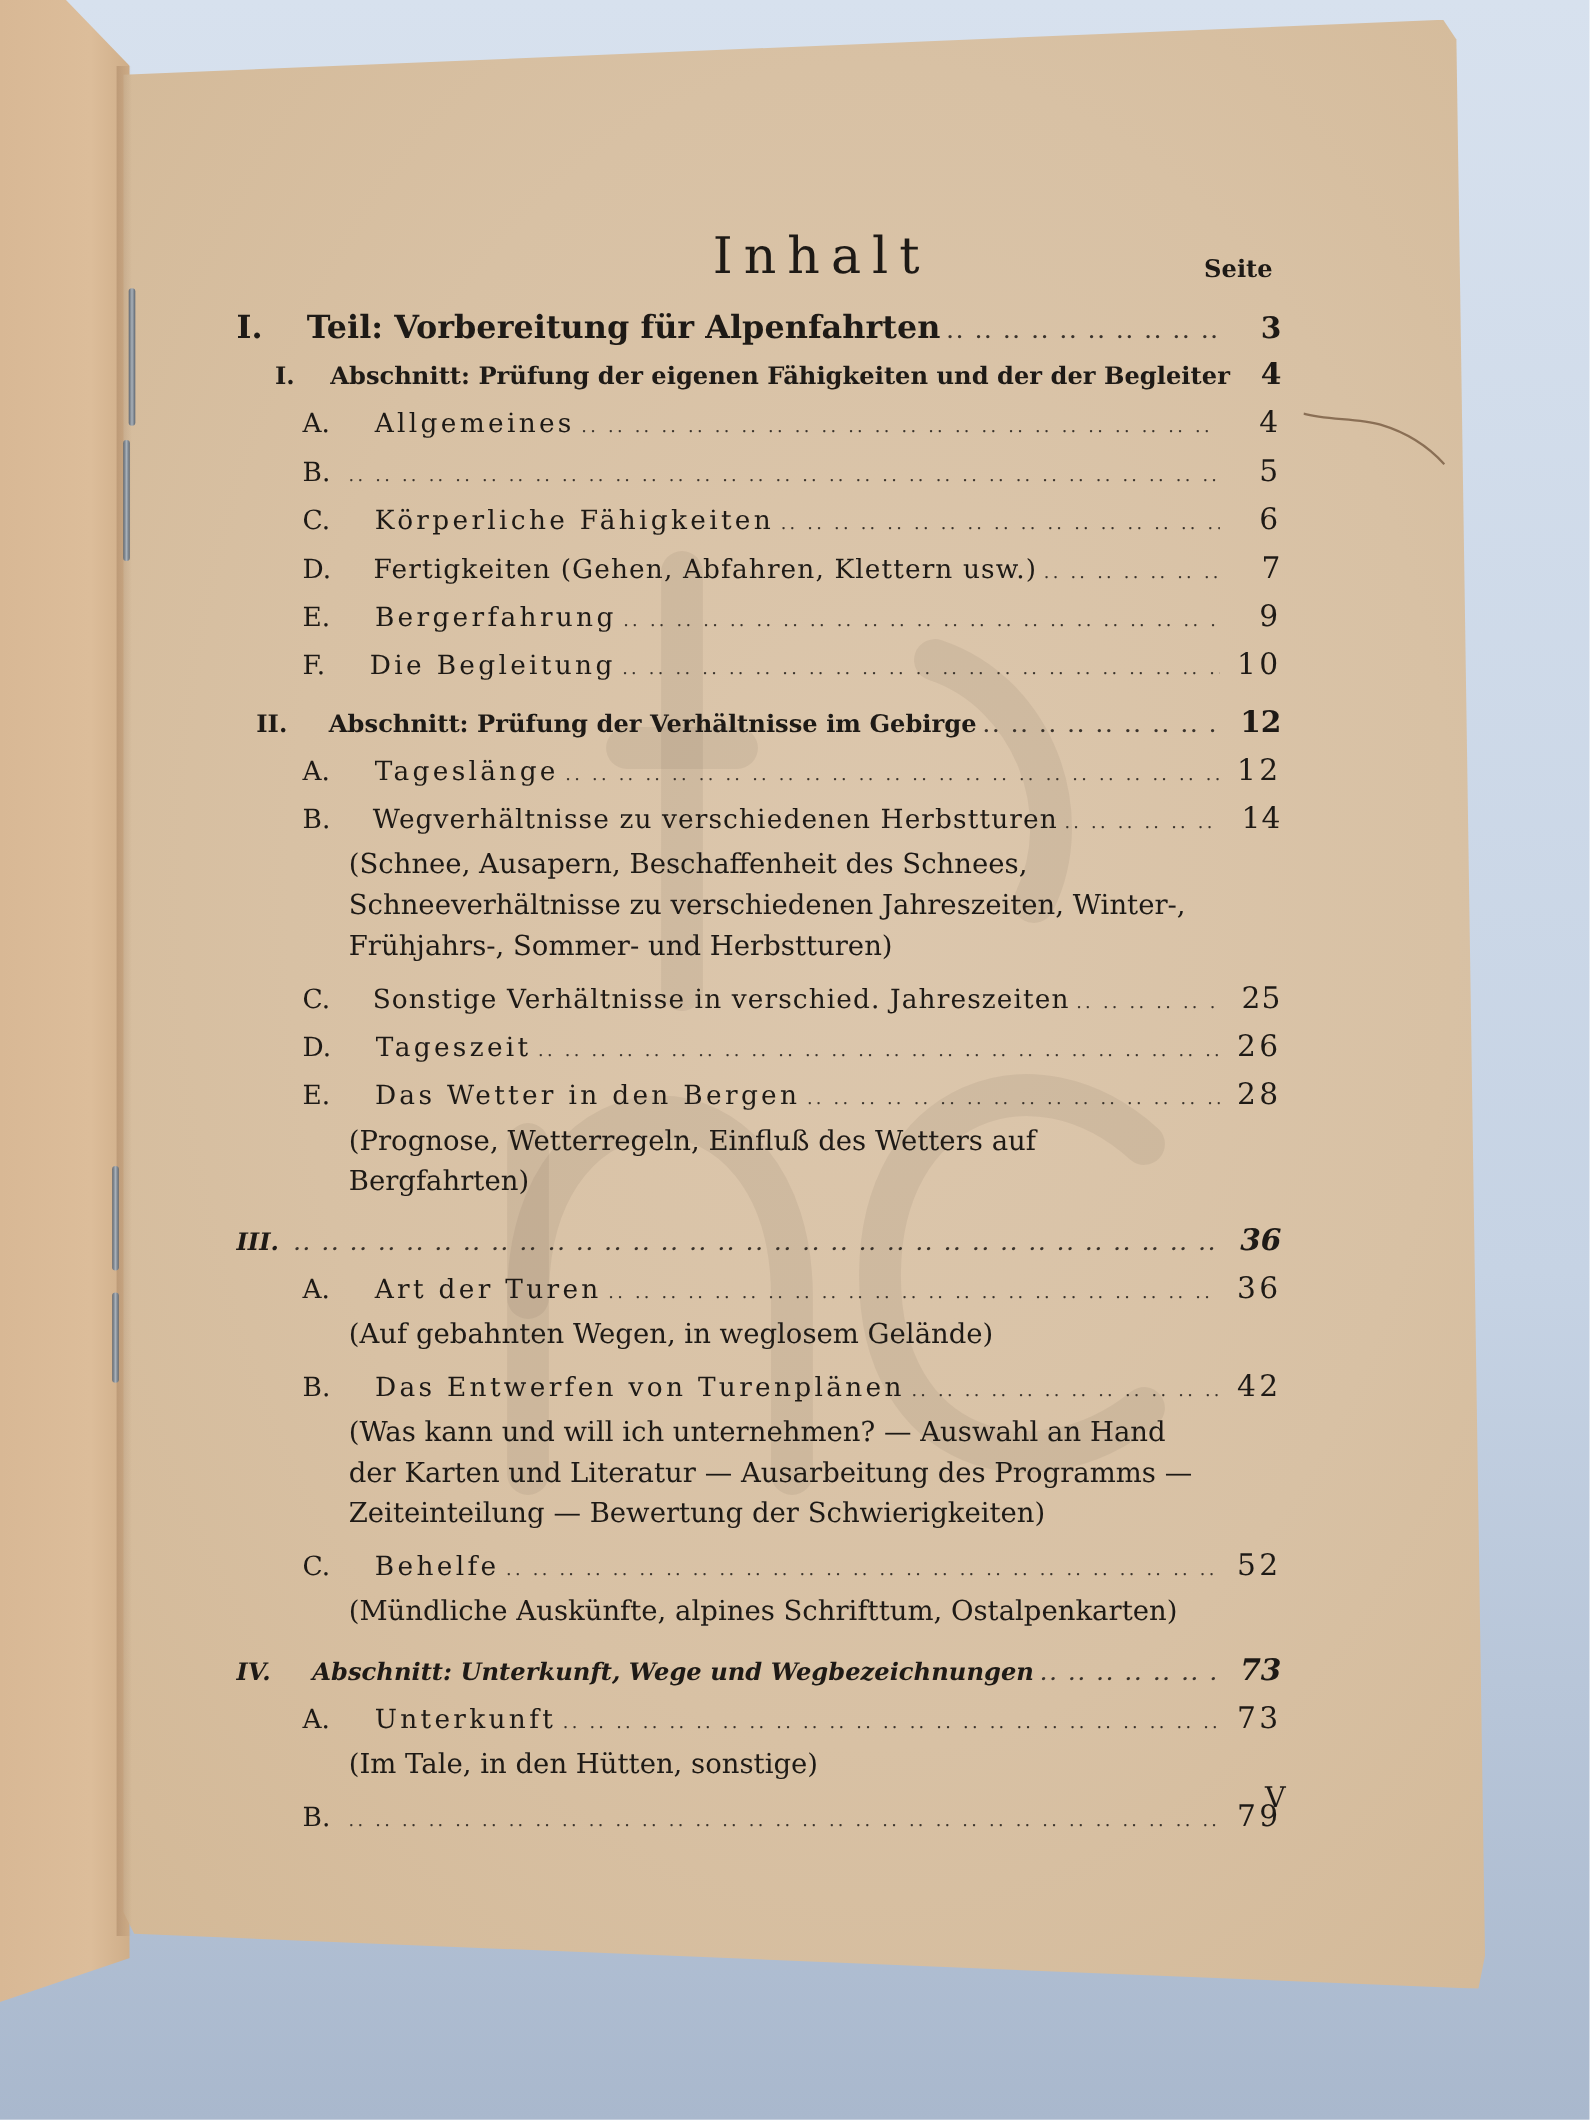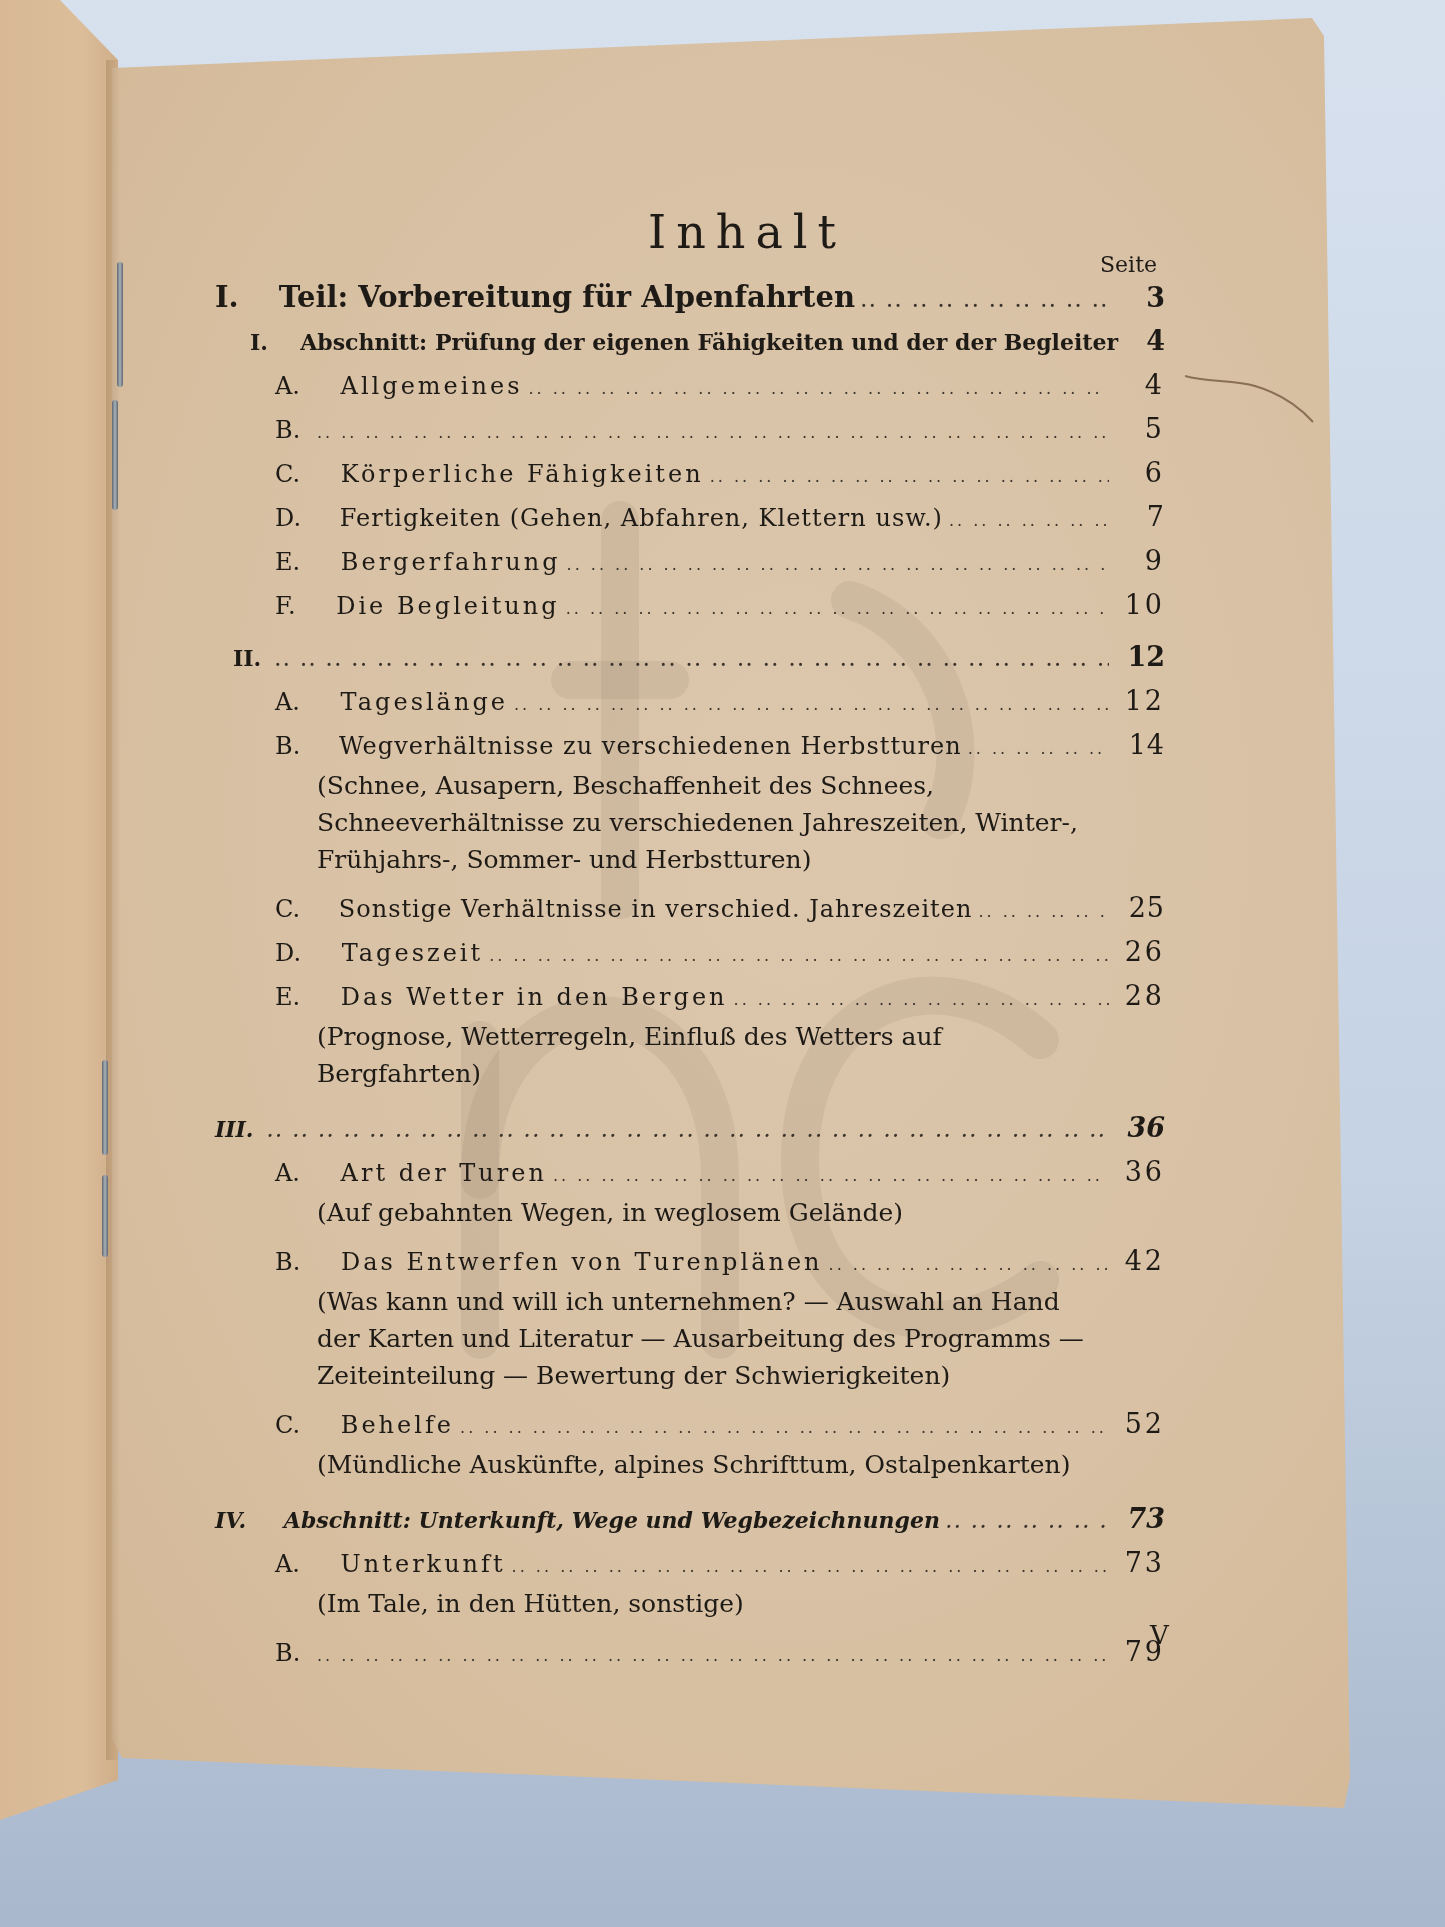--- a/index.html
+++ b/index.html
@@ -37,22 +37,23 @@
   .toc {
     position: absolute; left: 215px; top: 205px; width: 950px;
     color: #1e1a16;
   }
   .toc-title {
     text-align: center; font-size: 46px; letter-spacing: 10px;
     font-family: "DejaVu Serif", serif; font-weight: normal;
     position: absolute; left: 407px; top: 0px; width: 250px;
   }
   .seite-label {
-    position: absolute; right: 8px; top: 47px; font-size: 22px;
+    position: absolute; right: 8px; top: 27px; font-size: 22px;
     font-family: "DejaVu Serif", serif;
+    font-weight: bold;
   }
   .toc-body { position: absolute; top: 70px; left: 0; width: 950px; }
   .row {
     position: relative; display: flex; align-items: baseline;
     height: 44px; font-size: 24px; line-height: 44px;
   }
   .row .num { min-width: 0; white-space: nowrap; }
   .row .label { white-space: nowrap; margin-left: 30px; }
   .row .leader {
     flex: 1; overflow: hidden; white-space: nowrap; margin: 0 6px;
@@ -148,21 +149,21 @@
       <span class="page">9</span>
     </div>
     <div class="row lvl2">
       <span class="num">F.</span>&nbsp;<span class="label">Die Begleitung</span>
       <span class="leader"></span>
       <span class="page">10</span>
     </div>
 
     <div class="gap-sm"></div>
     <div class="row lvl1" style="padding-left:18px;">
-      <span class="num">II.</span>&nbsp;
+      <span class="num">II.</span>&nbsp;<span class="label">Abschnitt: Prüfung der Verhältnisse im Gebirge</span>
       <span class="leader"></span>
       <span class="page">12</span>
     </div>
     <div class="row lvl2">
       <span class="num">A.</span>&nbsp;<span class="label">Tageslänge</span>
       <span class="leader"></span>
       <span class="page">12</span>
     </div>
     <div class="row lvl2" style="letter-spacing:1px;">
       <span class="num">B.</span>&nbsp;<span class="label">Wegverhältnisse zu verschiedenen Herbstturen</span>

